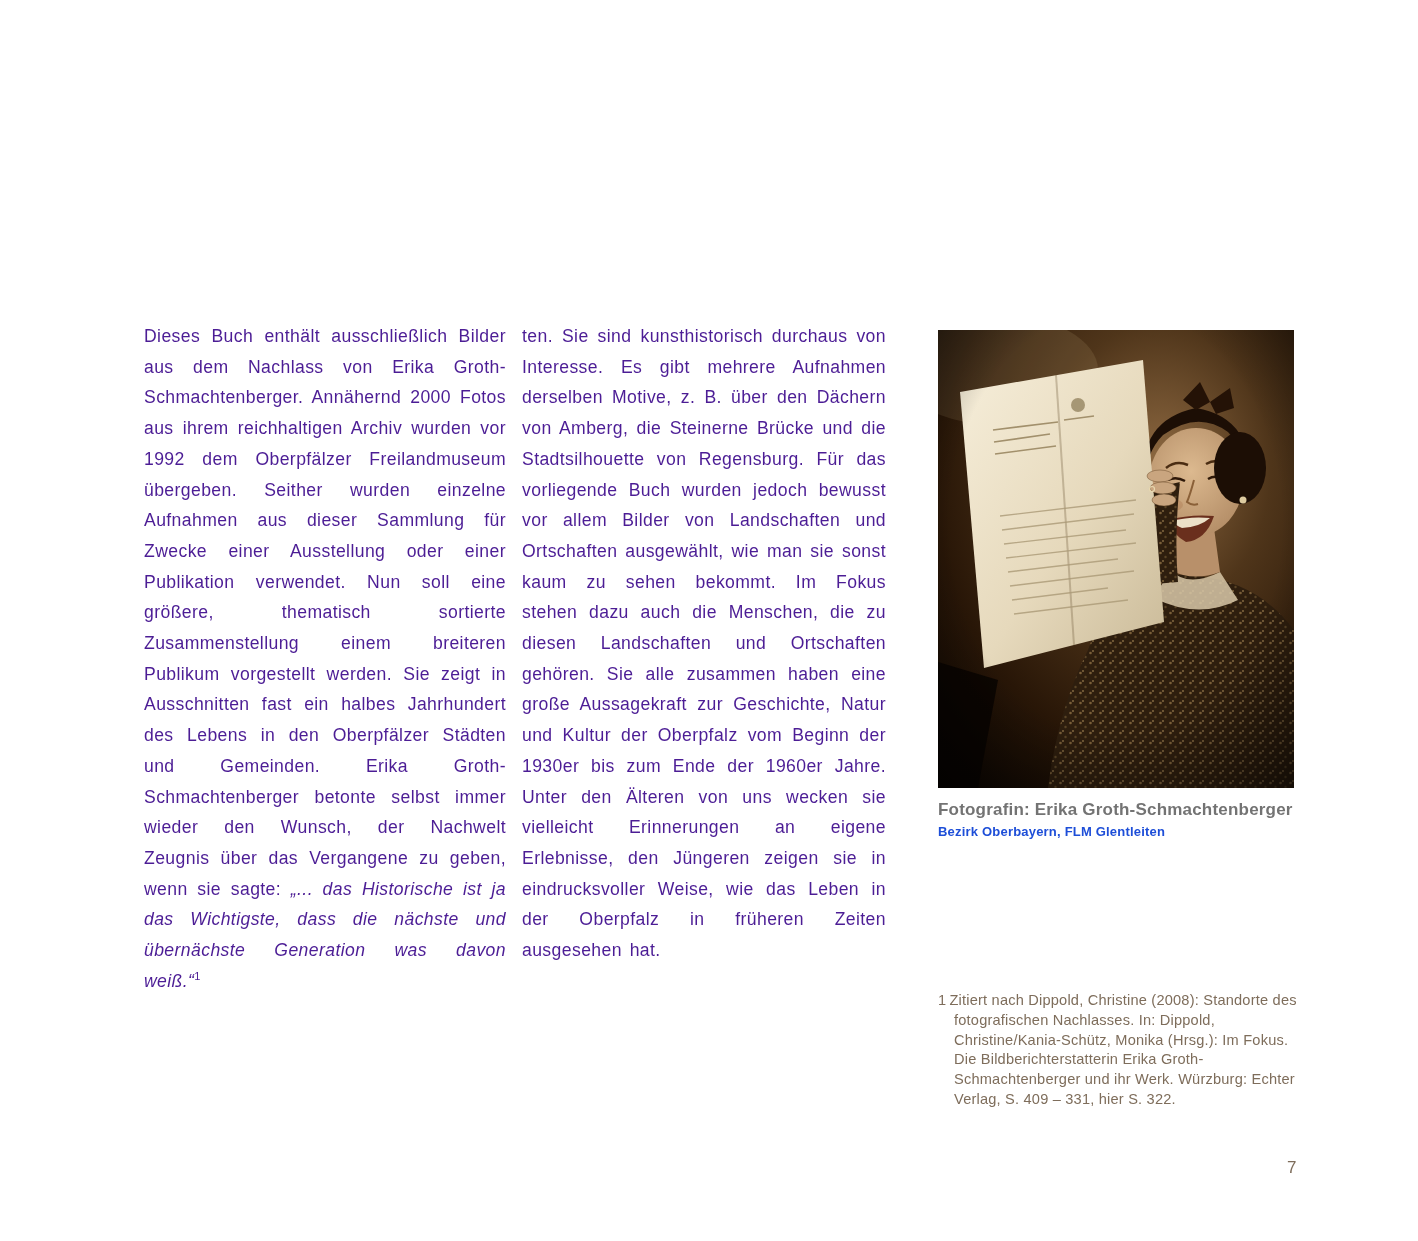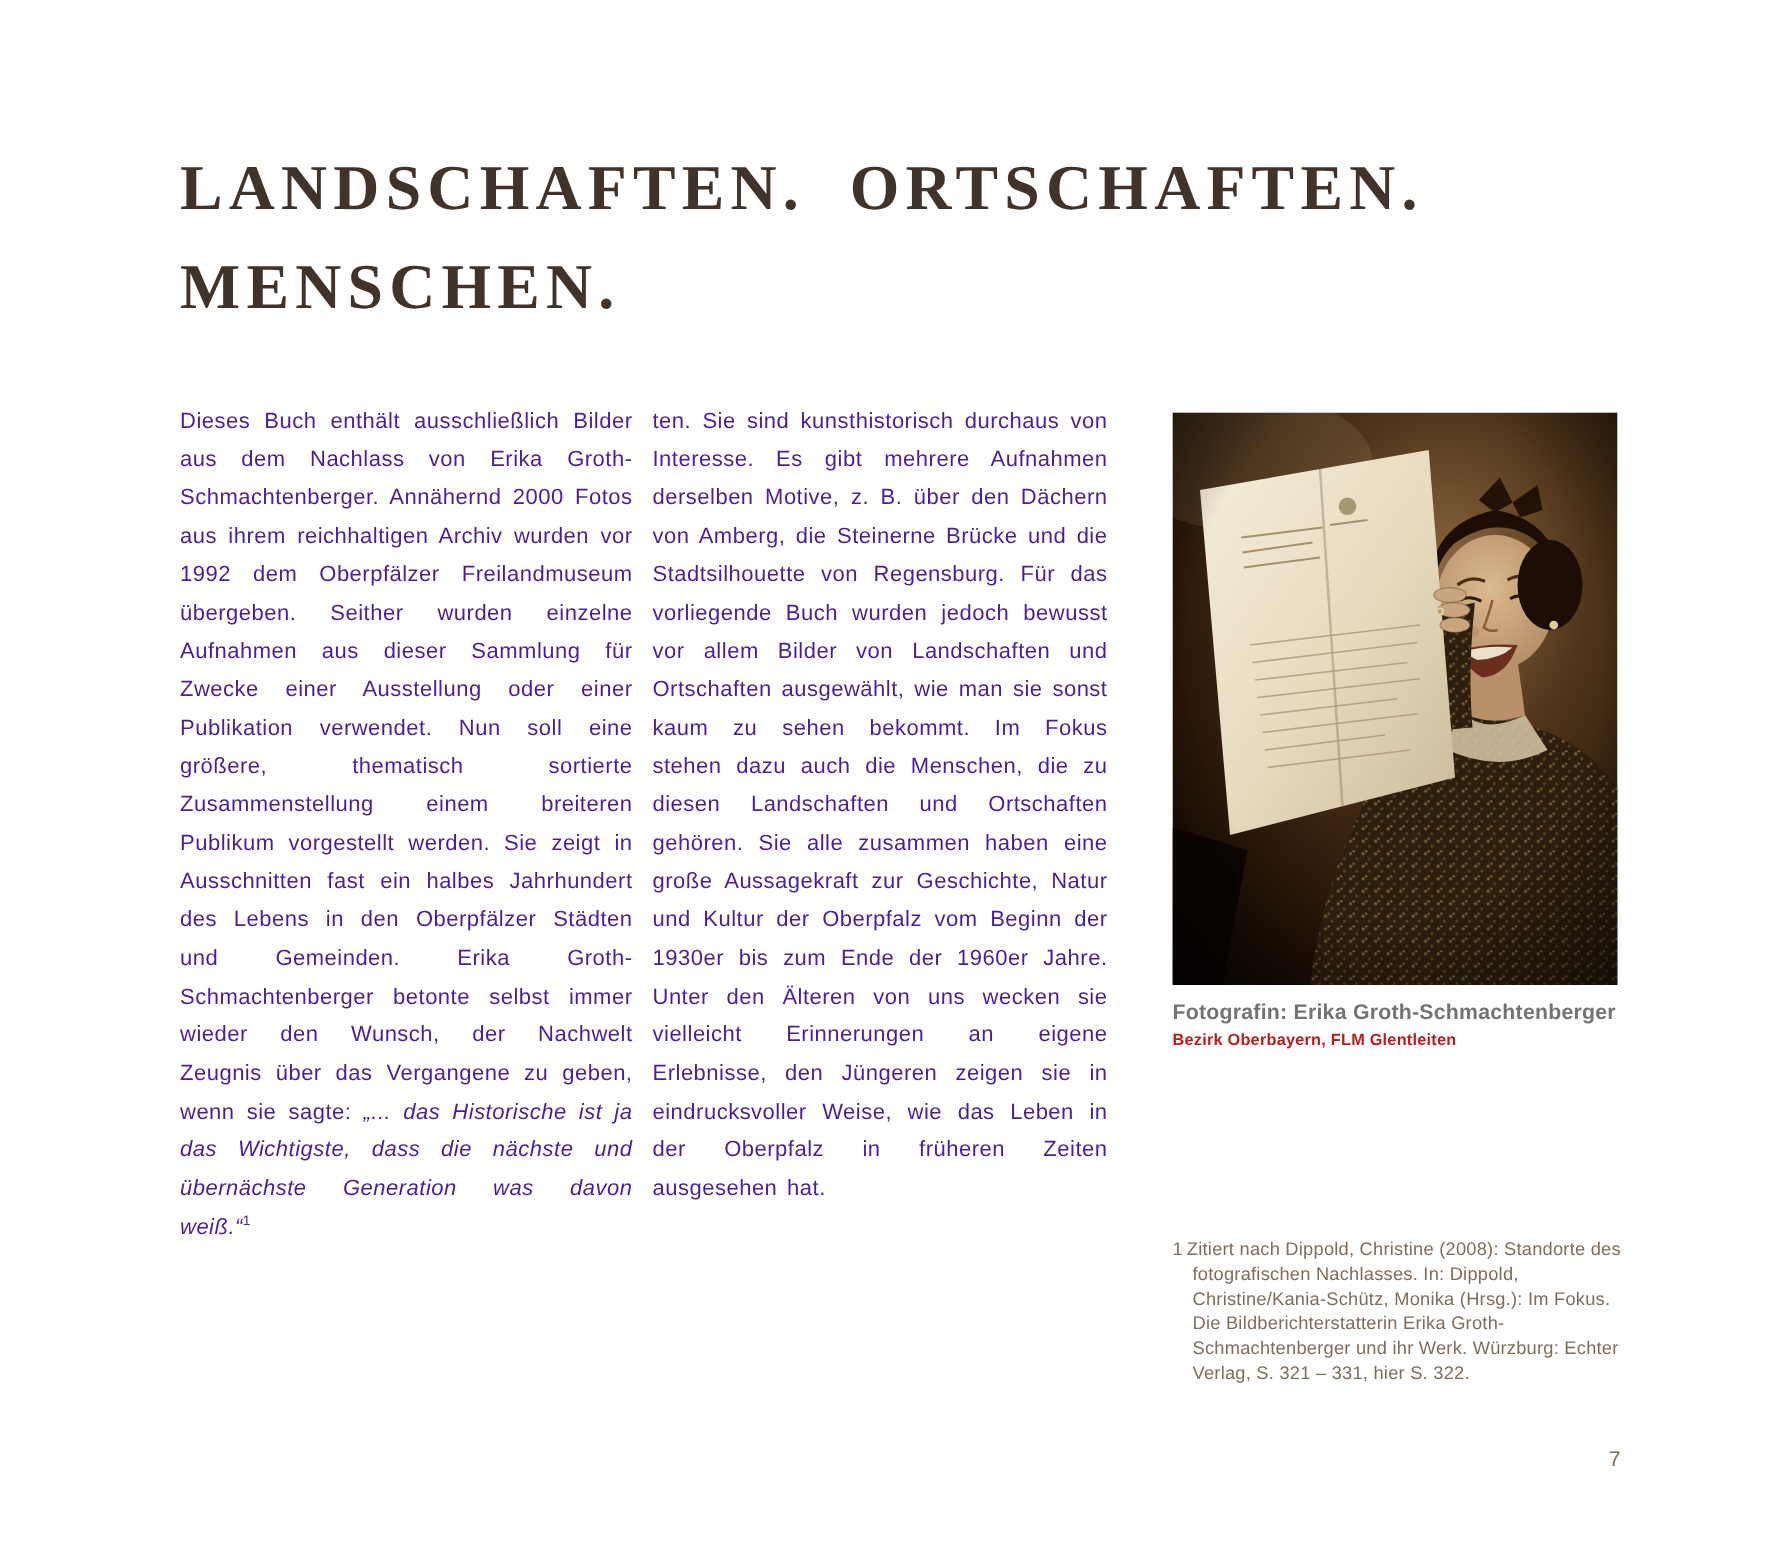--- a/index.html
+++ b/index.html
@@ -27,42 +27,38 @@
   .quote { font-style:italic; }
   sup.fnref { font-size:11px; vertical-align:super; line-height:0; }
   .figure-block { position:absolute; left:938px; top:330px; width:356px; }
   .photo-frame { width:356px; height:458px; display:block; }
   .caption-main {
     margin-top:12px; font-size:17px; font-weight:700; letter-spacing:0.2px;
     color:#737373;
   }
   .caption-credit {
     margin-top:4px; font-size:13px; font-weight:700; letter-spacing:0.2px;
-    color:#b91c1c;
+    color:#1d4ed8;
   }
   .footnote {
     position:absolute; left:938px; top:991px; width:372px;
     font-size:14.6px; line-height:19.8px; letter-spacing:0.2px;
     color:#7e6d5b; text-align:left;
     padding-left:16px; text-indent:-16px;
   }
   .page-number {
     position:absolute; left:1287px; top:1158px;
     font-size:17px; color:#7e6d5b;
   }
 </style>
 </head>
 <body>
 
 <div class="page">
 
-  <h1 class="title">
-    <span>LANDSCHAFTEN. ORTSCHAFTEN.</span><br>
-    <span>MENSCHEN.</span>
-  </h1>
 
   <div class="col col1">
     <p class="para"><span>Dieses Buch enthält ausschließlich Bilder aus dem Nachlass von Erika Groth-Schmachtenberger. Annähernd 2000 Fotos aus ihrem reichhaltigen Archiv wurden vor 1992 dem Oberpfälzer Freilandmuseum übergeben. Seither wurden einzelne Aufnahmen aus dieser Sammlung für Zwecke einer Ausstellung oder einer Publikation verwendet. Nun soll eine größere, thematisch sortierte Zusammenstellung einem breiteren Publikum vorgestellt werden. Sie zeigt in Ausschnitten fast ein halbes Jahrhundert des Lebens in den Oberpfälzer Städten und Gemeinden. Erika Groth-Schmachtenberger betonte selbst immer wieder den Wunsch, der Nachwelt Zeugnis über das Vergangene zu geben, wenn sie sagte:</span>
       <span class="quote">„... das Historische ist ja das Wichtigste, dass die nächste und übernächste Generation was davon weiß.“</span><sup class="fnref">1</sup></p>
   </div>
 
   <div class="col col2">
     <p class="para">ten. Sie sind kunsthistorisch durchaus von Interesse. Es gibt mehrere Aufnahmen derselben Motive, z. B. über den Dächern von Amberg, die Steinerne Brücke und die Stadtsilhouette von Regensburg. Für das vorliegende Buch wurden jedoch bewusst vor allem Bilder von Landschaften und Ortschaften ausgewählt, wie man sie sonst kaum zu sehen bekommt. Im Fokus stehen dazu auch die Menschen, die zu diesen Landschaften und Ortschaften gehören. Sie alle zusammen haben eine große Aussagekraft zur Geschichte, Natur und Kultur der Oberpfalz vom Beginn der 1930er bis zum Ende der 1960er Jahre. Unter den Älteren von uns wecken sie vielleicht Erinnerungen an eigene Erlebnisse, den Jüngeren zeigen sie in eindrucksvoller Weise, wie das Leben in der Oberpfalz in früheren Zeiten ausgesehen hat.</p>
   </div>
 
@@ -138,17 +134,17 @@
         <circle cx="214" cy="159" r="2.5" fill="none" stroke="#e8d8b0" stroke-width="1.2"></circle>
       </g>
 
       <rect width="356" height="458" fill="url(#vig)"></rect>
     </svg>
 
     <div class="caption-main">Fotografin: Erika Groth-Schmachtenberger</div>
     <div class="caption-credit">Bezirk Oberbayern, FLM Glentleiten</div>
   </div>
 
-  <div class="footnote"><span>1</span> <span>Zitiert nach Dippold, Christine (2008): Standorte des fotografischen Nachlasses. In: Dippold, Christine/Kania-Schütz, Monika (Hrsg.): Im Fokus. Die Bildberichterstatterin Erika Groth-Schmachtenberger und ihr Werk. Würzburg: Echter Verlag, S. 321 – 331, hier S. 322.</span></div>
+  <div class="footnote"><span>1</span> <span>Zitiert nach Dippold, Christine (2008): Standorte des fotografischen Nachlasses. In: Dippold, Christine/Kania-Schütz, Monika (Hrsg.): Im Fokus. Die Bildberichterstatterin Erika Groth-Schmachtenberger und ihr Werk. Würzburg: Echter Verlag, S. 409 – 331, hier S. 322.</span></div>
 
   <div class="page-number">7</div>
 
 </div>
 
 </body></html>

